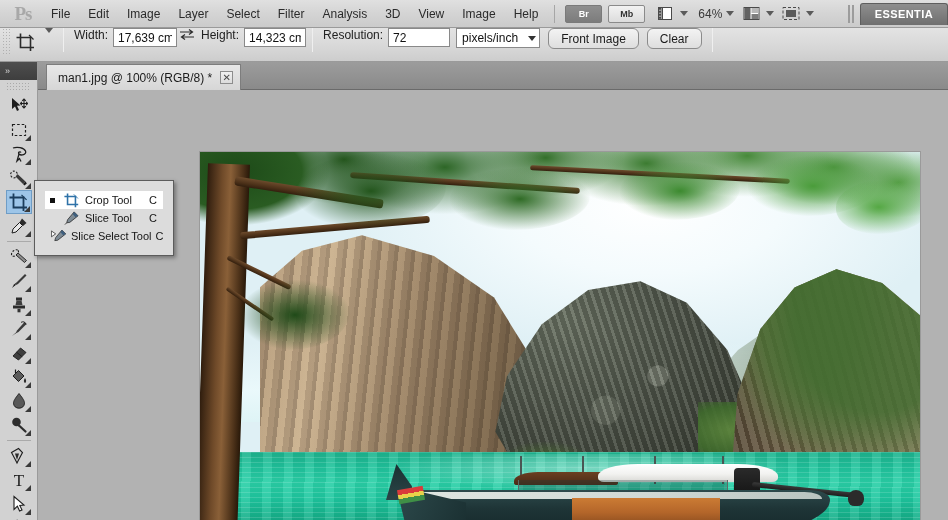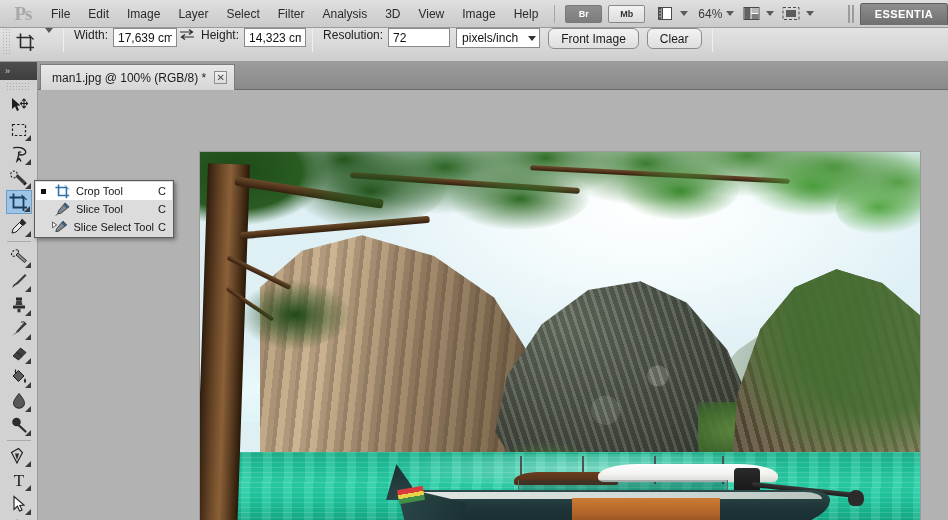--- a/index.html
+++ b/index.html
@@ -107,21 +107,21 @@
     margin-left: 8px; white-space: nowrap;
   }
 
   
   .tabstrip {
     position: absolute; left: 38px; top: 62px; width: 910px; height: 28px;
     background: linear-gradient(to bottom,#9c9c9c,#8a8a8a);
     border-bottom: 1px solid #6a6a6a;
   }
   .doctab {
-    position: absolute; left: 2px; top: 2px; height: 26px;
+    position: absolute; left: 8px; top: 2px; height: 26px;
     background: linear-gradient(to bottom,#e8e8e8,#d6d6d6);
     border: 1px solid #7d7d7d; border-bottom: none;
     display: flex; align-items: center; padding: 0 7px 0 11px; gap: 8px;
   }
   .doctab-title { font-size: 12px; color: #1b1b1b; white-space: nowrap; }
   .tab-close {
     width: 13px; height: 13px; border: 1px solid #8d8d8d;
     background: linear-gradient(to bottom,#f0f0f0,#dcdcdc);
     display: flex; align-items: center; justify-content: center;
     font-size: 10px; color: #4a4a4a; line-height: 1;
@@ -154,21 +154,21 @@
     border-left: 3px solid transparent; border-top: 3px solid transparent;
     border-right: 3px solid #3a3a3a; border-bottom: 3px solid #3a3a3a;
   }
   .tool-div { width: 24px; height: 1px; background: #aaa; margin: 3px 0; }
 
   
   .flyout {
     position: absolute; left: 34px; top: 180px; width: 140px;
     background: #dcdcdc; border: 1px solid #5c5c5c;
     box-shadow: 2px 2px 4px rgba(0,0,0,.35);
-    z-index: 40; padding: 1px;
+    z-index: 40; padding: 10px;
   }
   .fly-row {
     height: 18px; display: flex; align-items: center;
     padding: 0 4px 0 2px; gap: 4px;
   }
   .fly-row.sel { background: #fff; }
   .fly-bullet { width: 10px; display: flex; align-items: center; justify-content: center; }
   .fly-bullet i { width: 5px; height: 5px; background: #111; display: block; }
   .fly-icon { width: 20px; height: 16px; display: flex; align-items: center; justify-content: center; }
   .fly-label { flex: 1; font-size: 11px; color: #151515; white-space: nowrap; }

